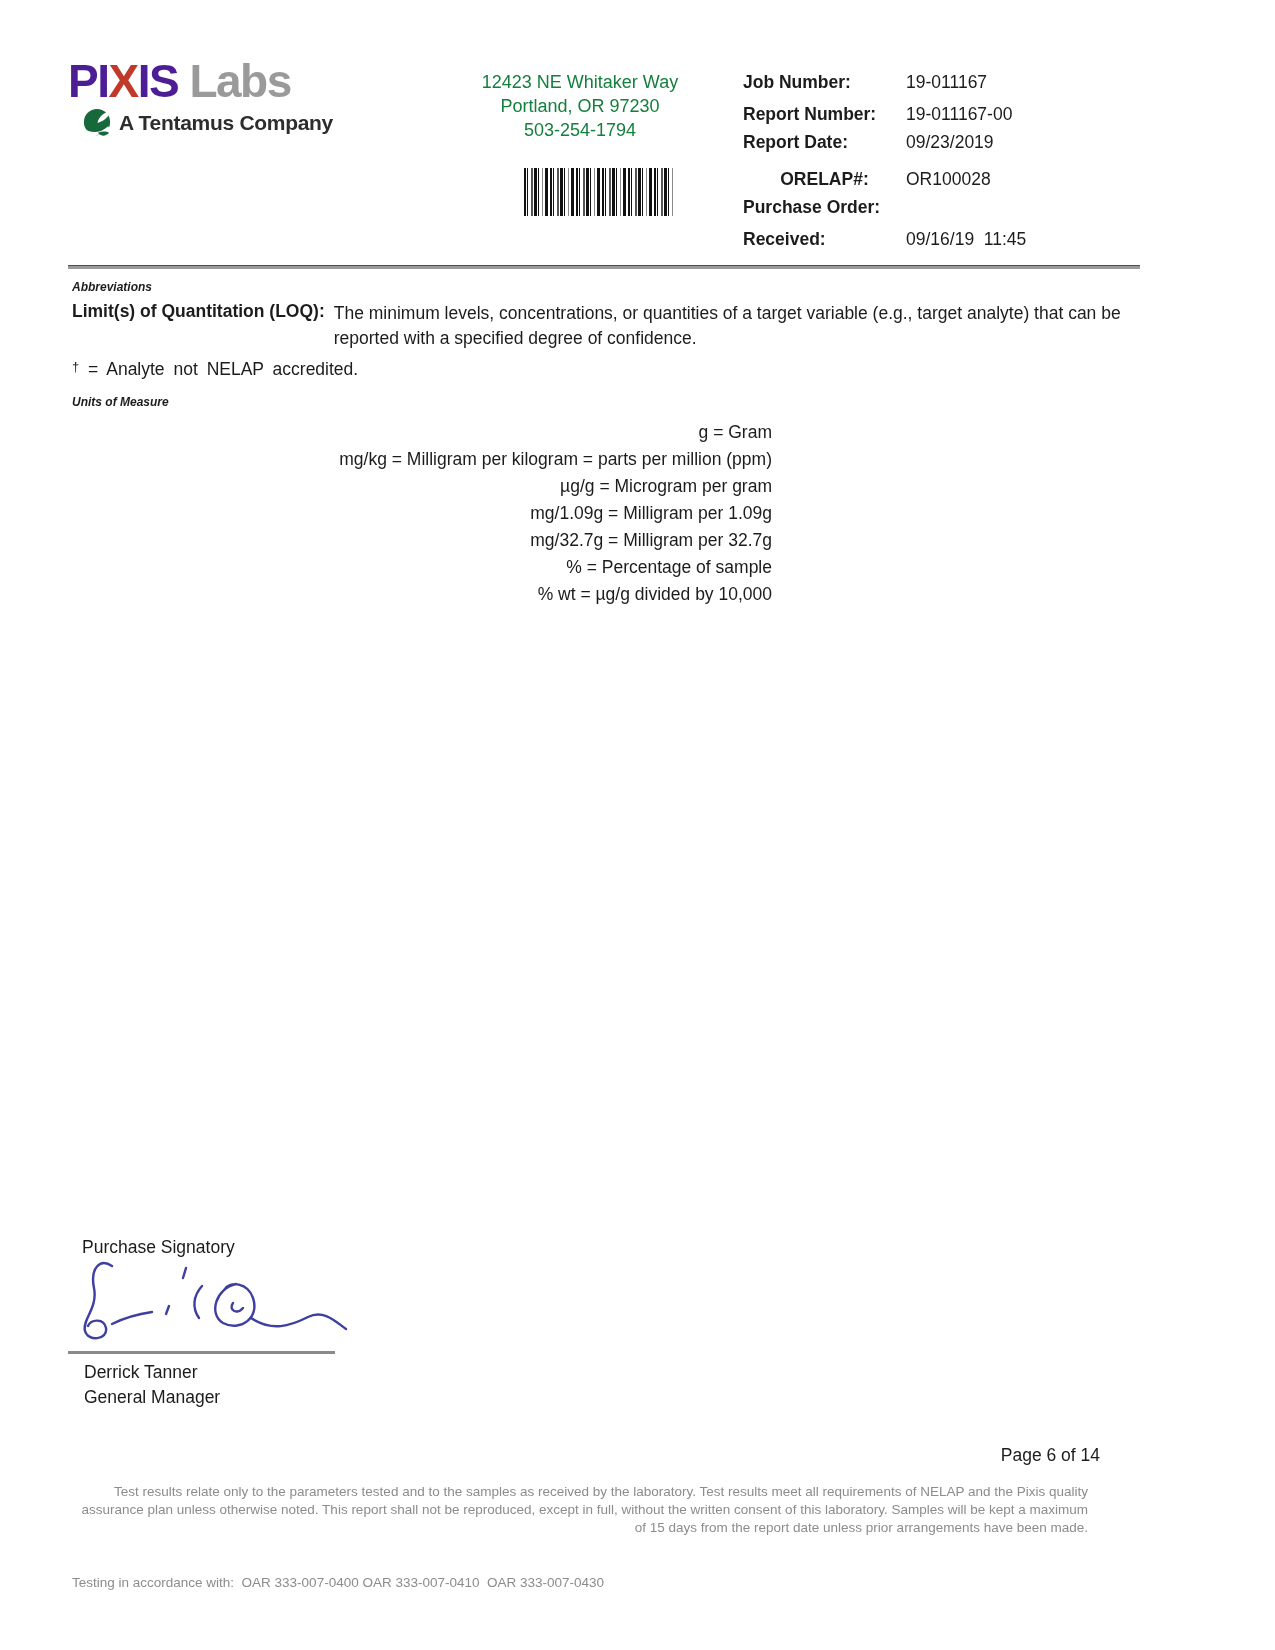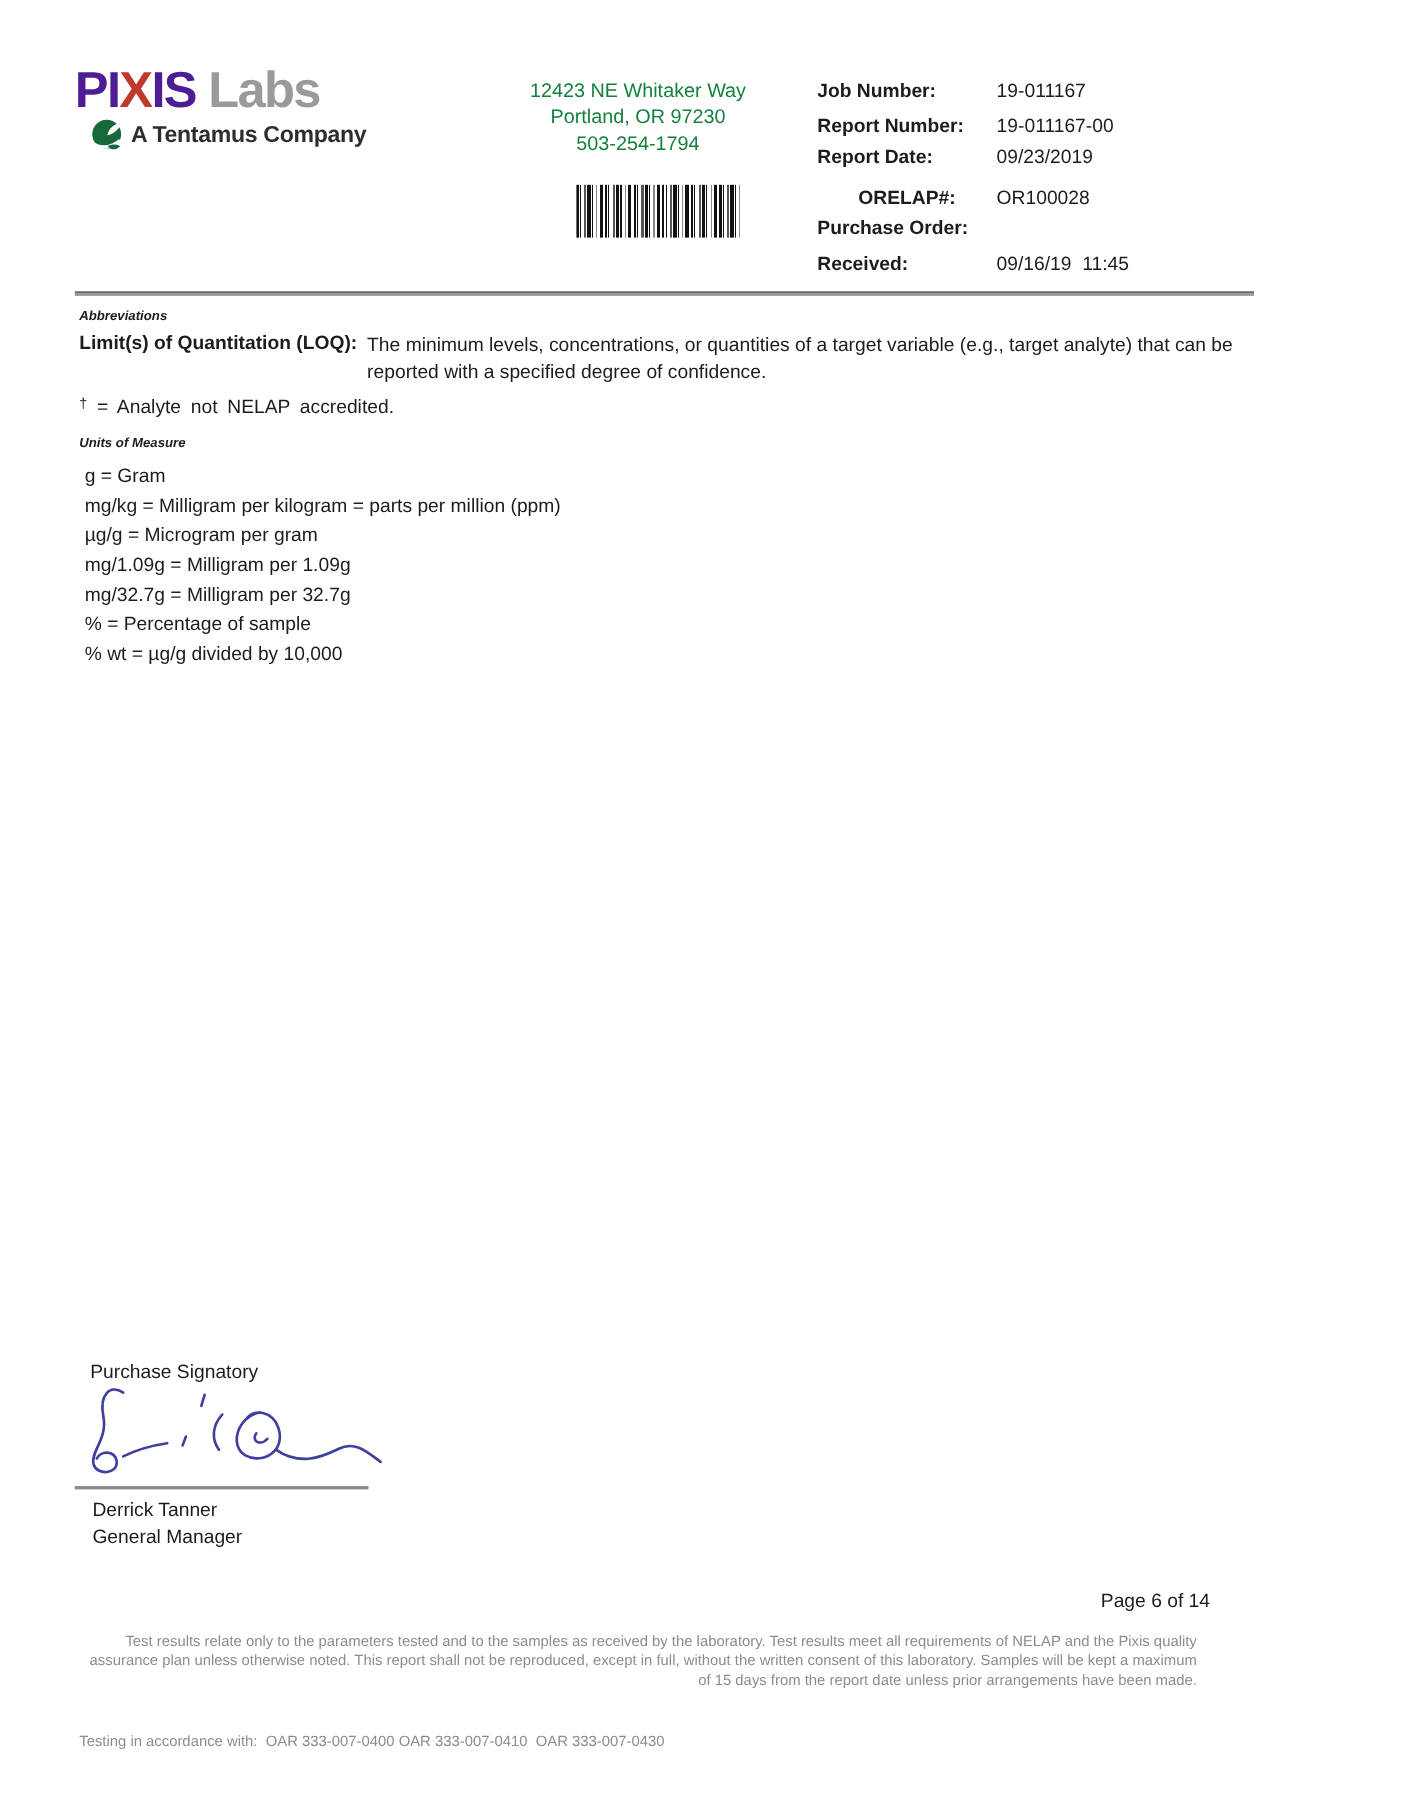--- a/index.html
+++ b/index.html
@@ -53,21 +53,21 @@
   .inline-label { font-weight:bold; }
   .loq-row { display:flex; margin-bottom:8px; }
   .loq-label { font-weight:bold; white-space:nowrap; margin-right:9px; }
   .loq-text { flex:1; line-height:25px; }
   .dagger-line { margin-top:2px; word-spacing:4px; }
   .dagger-sym { font-size:13px; vertical-align:4px; }
 
   
   .units { position:absolute; left:72px; top:395px; width:700px; font-size:17.5px; }
   .units .section-title { margin-bottom:10px; }
-  .unit-item { line-height:27px; padding-left:5px; }
+  .unit-item { line-height:27px; padding-left:5px;text-align:right; }
 
   
   .sig-label { position:absolute; left:82px; top:1237px; font-size:17.5px; }
   .sig-svg { position:absolute; left:68px; top:1254px; }
   .sig-line { position:absolute; left:68px; top:1351px; width:267px; height:2.5px; background:#8a8a8a; }
   .sig-names { position:absolute; left:84px; top:1360px; font-size:17.5px; line-height:25px; }
 
   
   .page-num { position:absolute; right:175px; top:1445px; font-size:17.5px; }
   .disclaimer {

